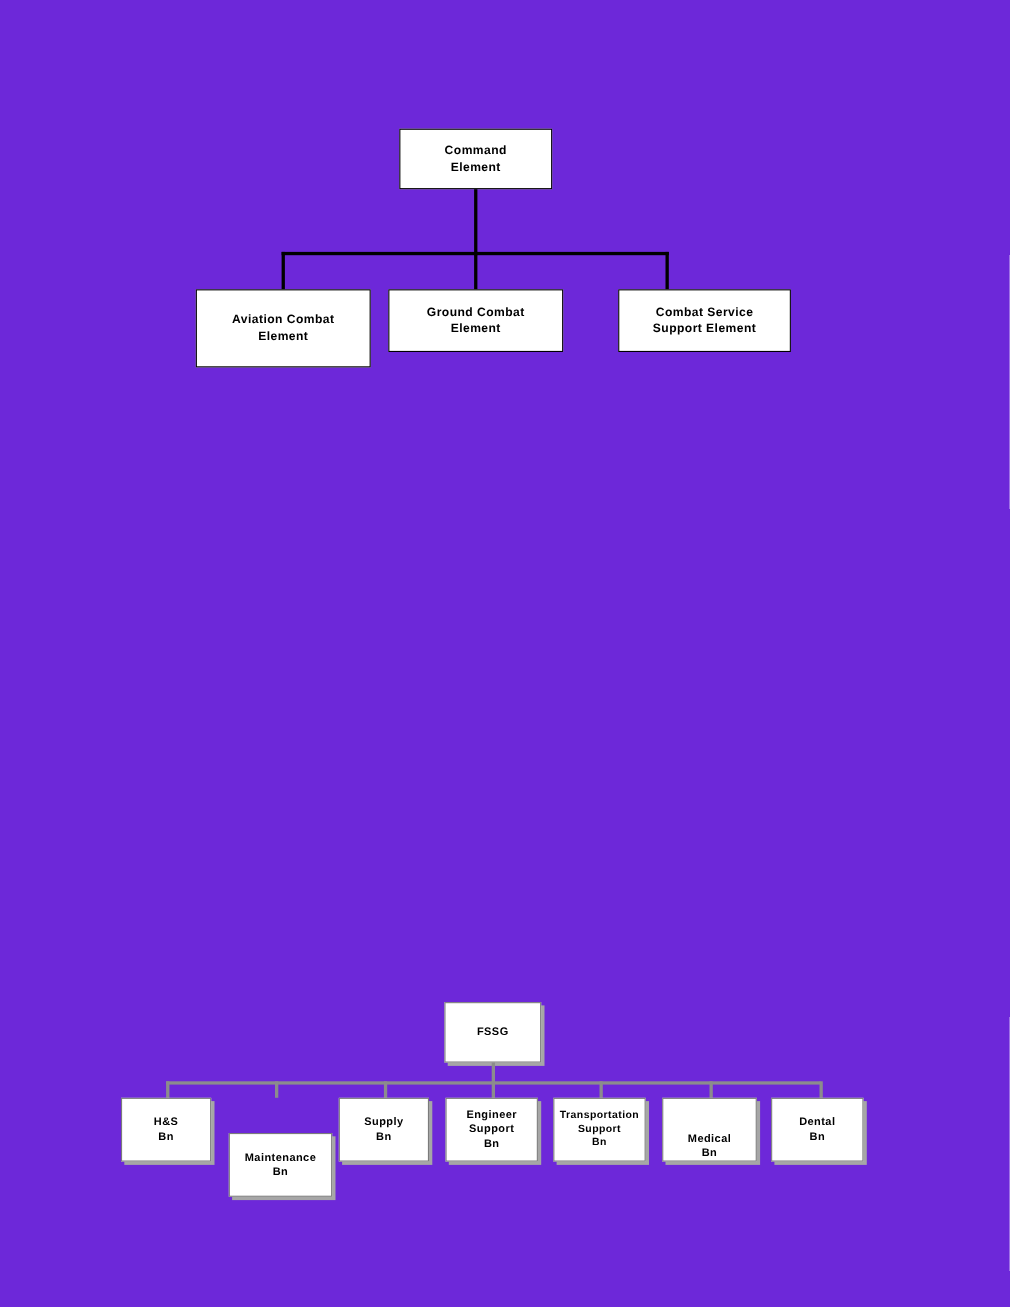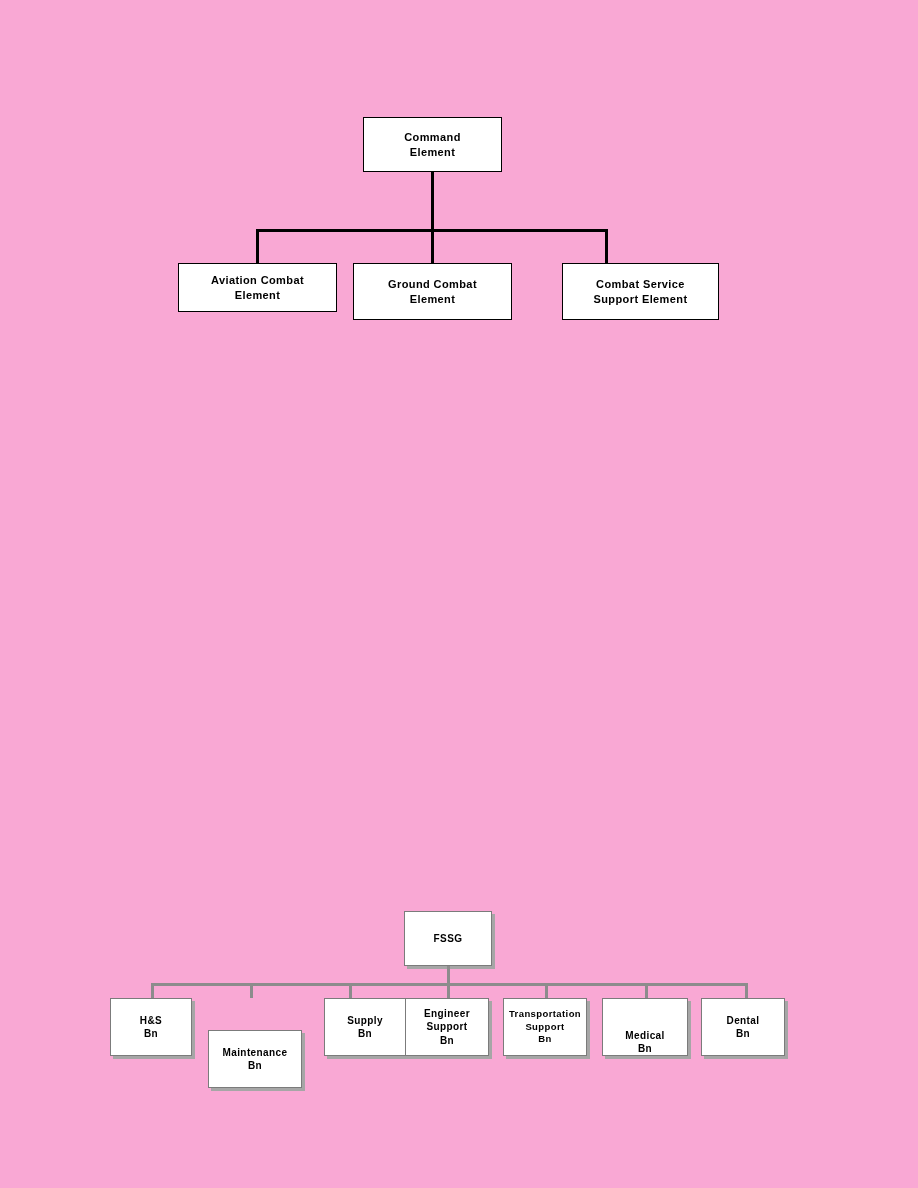--- a/index.html
+++ b/index.html
@@ -15,21 +15,21 @@
     font-family: "Liberation Sans", sans-serif;
     -webkit-font-smoothing: none;
   }
 
   .page {
     position: absolute;
     left: 0;
     top: 0;
     width: 918px;
     height: 1188px;
-    background: #f9a8d4;
+    background: #6d28d9;
     overflow: hidden;
   }
 
   .diagram {
     position: absolute;
   }
 
   
   .node {
     position: absolute;
@@ -91,21 +91,21 @@
     </div>
 
     <div class="conn v" style="left:431px;top:172px;height:60px;"></div>
 
     <div class="conn h" style="left:256px;top:229px;width:352px;"></div>
 
     <div class="conn v" style="left:256px;top:229px;height:35px;"></div>
     <div class="conn v" style="left:431px;top:229px;height:35px;"></div>
     <div class="conn v" style="left:605px;top:229px;height:35px;"></div>
 
-    <div class="node plain" style="left:178px;top:263px;width:159px;height:49px;">
+    <div class="node plain" style="left:178px;top:263px;width:159px;height:71px;">
       <span class="label">Aviation Combat
 Element</span>
     </div>
 
     <div class="node plain" style="left:353px;top:263px;width:159px;height:57px;">
       <span class="label">Ground Combat
 Element</span>
     </div>
 
     <div class="node plain" style="left:529px;top:263px;width:157px;height:57px;margin-left:33px;">
@@ -135,21 +135,21 @@
     <div class="node shadowed" style="left:110px;top:118px;width:82px;height:58px;">
       <span class="label">H&amp;S
 Bn</span>
     </div>
 
     <div class="node shadowed" style="left:208px;top:118px;width:94px;height:58px;margin-top:32px;">
       <span class="label">Maintenance
 Bn</span>
     </div>
 
-    <div class="node shadowed" style="left:308px;top:118px;width:82px;height:58px;margin-left:16px;">
+    <div class="node shadowed" style="left:308px;top:118px;width:82px;height:58px;">
       <span class="label">Supply
 Bn</span>
     </div>
 
     <div class="node shadowed" style="left:405px;top:118px;width:84px;height:58px;justify-content:center;">
       <span class="label">Engineer
 Support
 Bn</span>
     </div>
 

